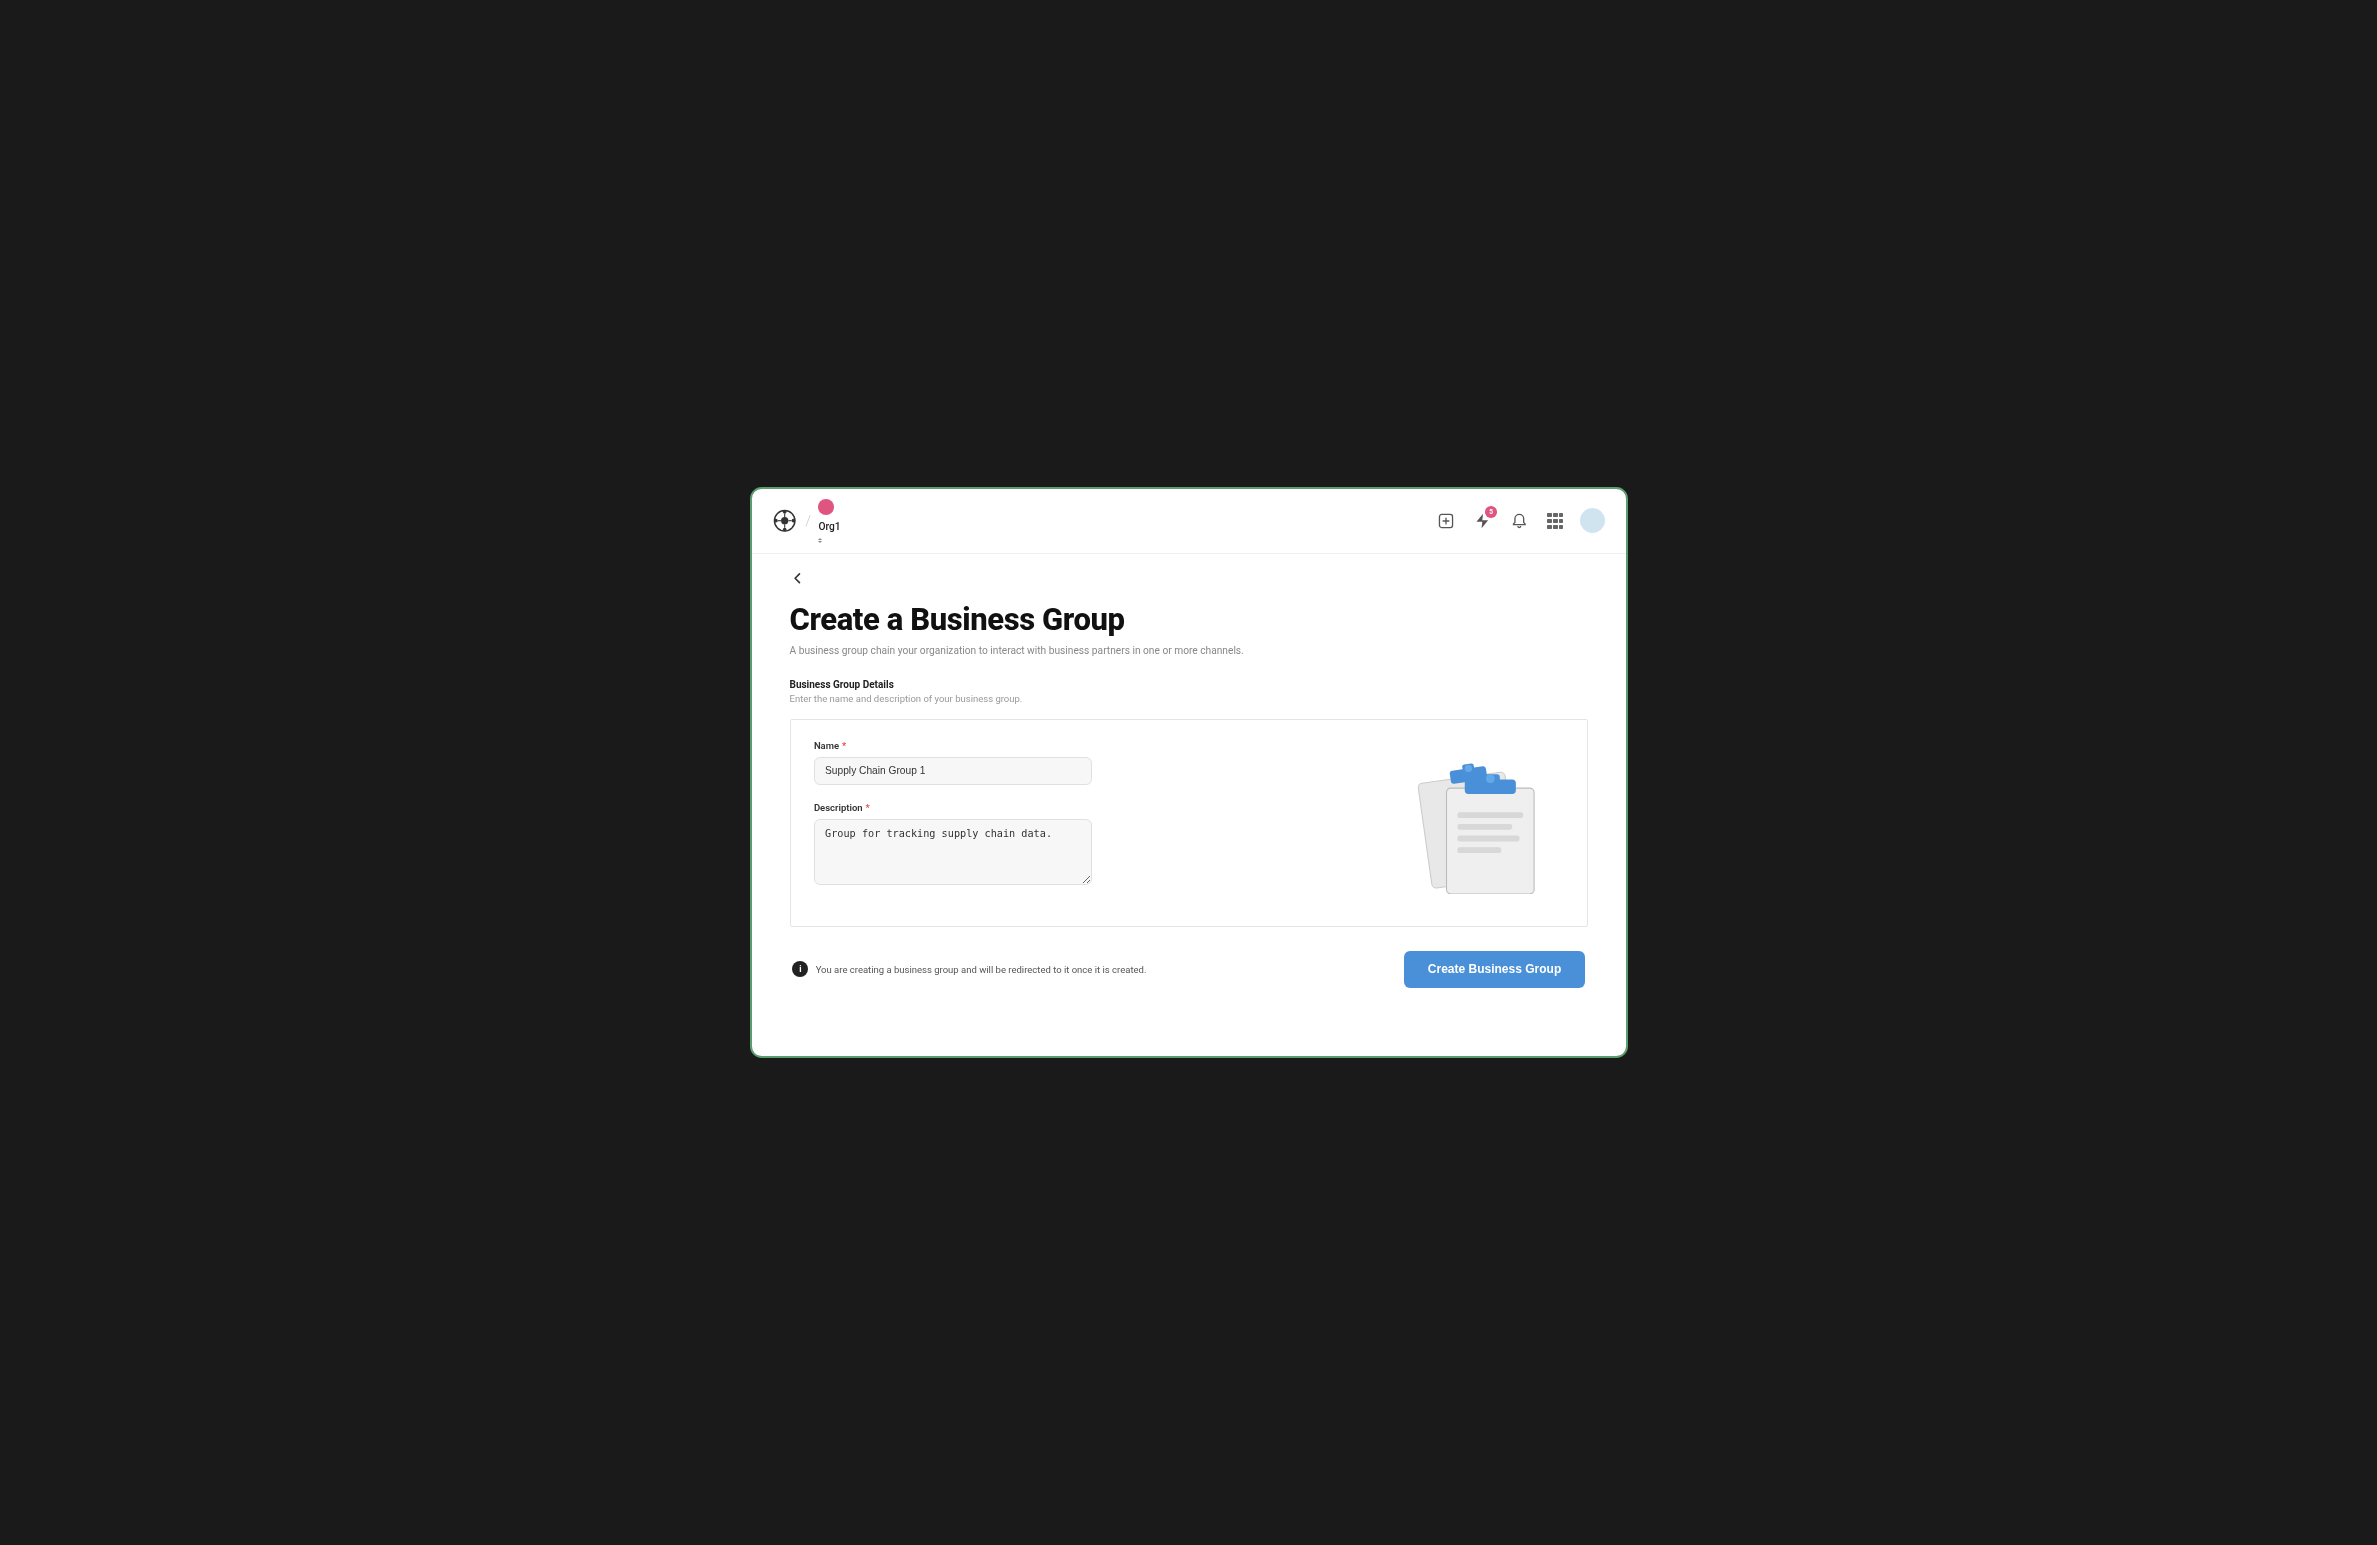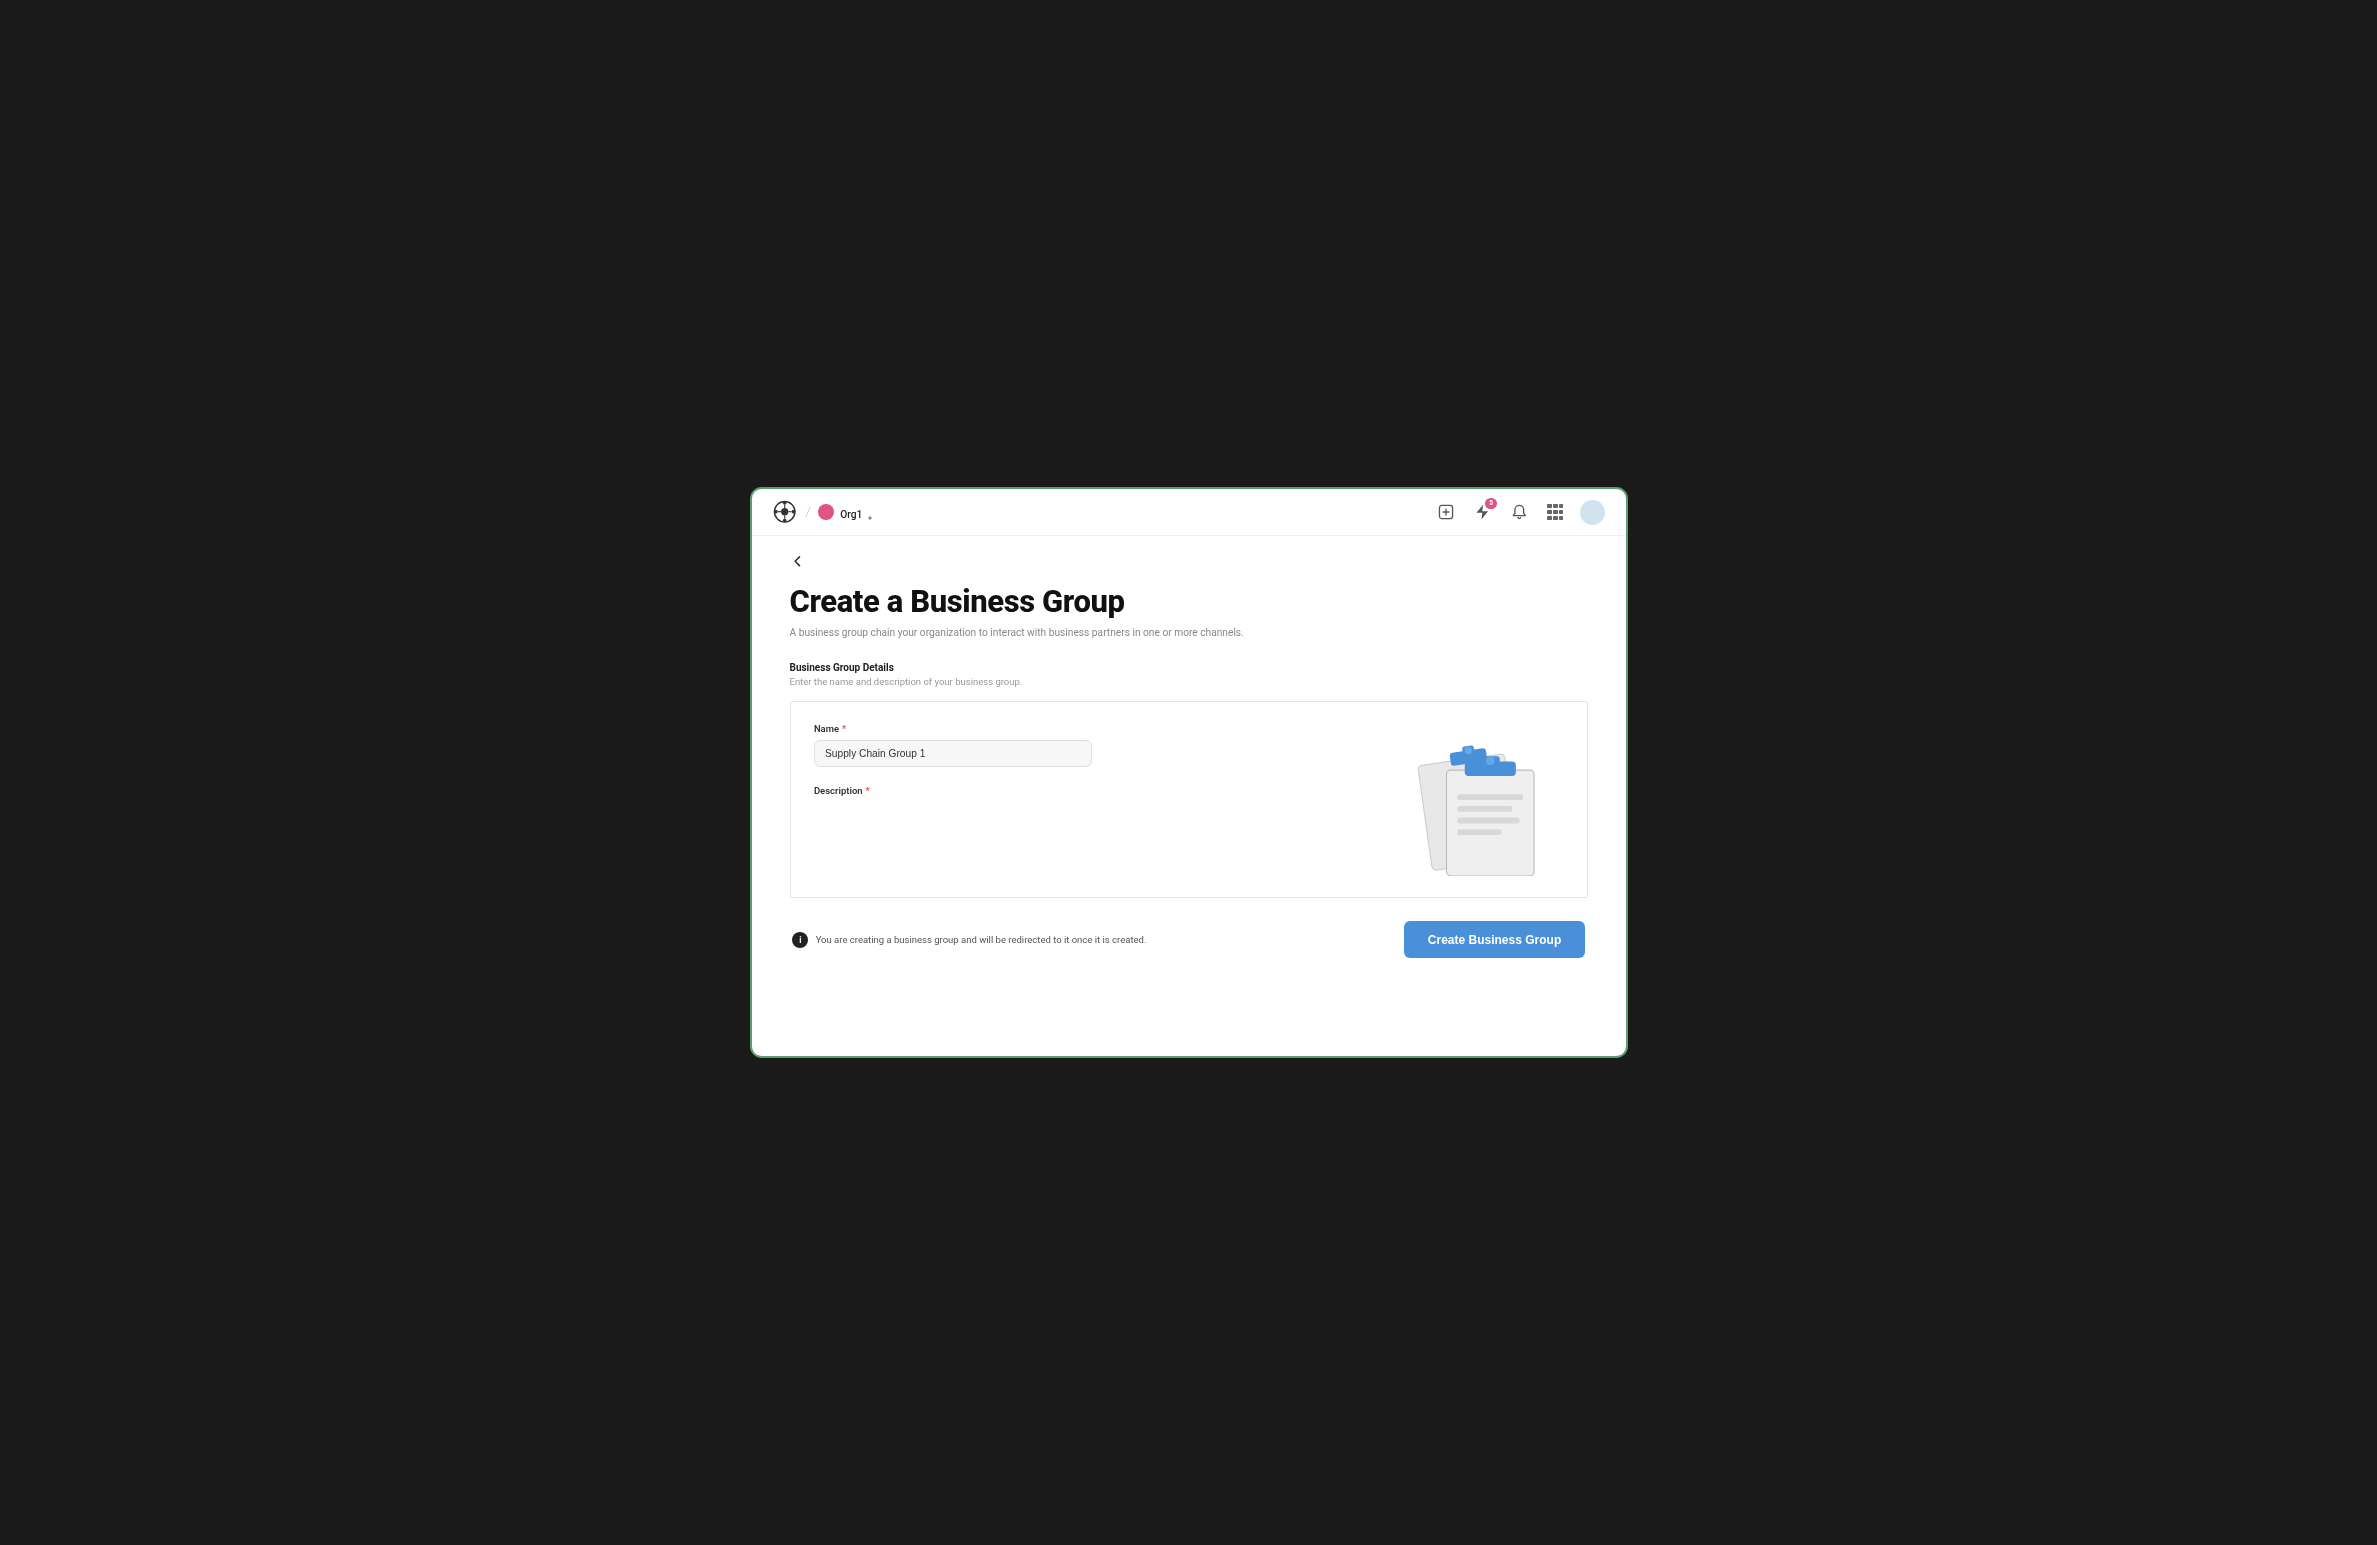--- a/index.html
+++ b/index.html
@@ -41,23 +41,24 @@
       align-items: center;
       justify-content: center;
     }
     .divider-slash {
       color: #ccc;
       font-size: 14.6px;
       font-weight: 300;
     }
     .org-selector {
       display: flex;
-      align-items: flex-end;
+      align-items: flex-start;
       gap: 5.9px;
       cursor: pointer;
+      flex-direction: column;
     }
     .org-dot {
       width: 16px;
       height: 16px;
       background: #e05580;
       border-radius: 50%;
     }
     .org-name {
       font-size: 10.2px;
       font-weight: 500;
@@ -359,20 +360,21 @@
             <span class="required-star">*</span>
           </div>
           <input type="text" class="field-input" value="Supply Chain Group 1" style="">
         </div>
 
         <div class="field-group">
           <div class="field-label">
             <span>Description</span>
             <span class="required-star">*</span>
           </div>
+          <textarea class="field-input" style="">Group for tracking supply chain data.</textarea>
         </div>
       </div>
 
       <div class="illustration">
         <svg width="146" height="146" viewBox="0 0 200 200" fill="none">
 
           <rect x="20" y="40" width="120" height="145" rx="6" fill="#e8e8e8" stroke="#ccc" stroke-width="1.5" transform="rotate(-8 80 112)"></rect>
 
           <rect x="55" y="28" width="50" height="18" rx="4" fill="#4a90d9" transform="rotate(-8 80 37)"></rect>
           <rect x="72" y="22" width="16" height="14" rx="3" fill="#4a90d9" transform="rotate(-8 80 29)"></rect>

